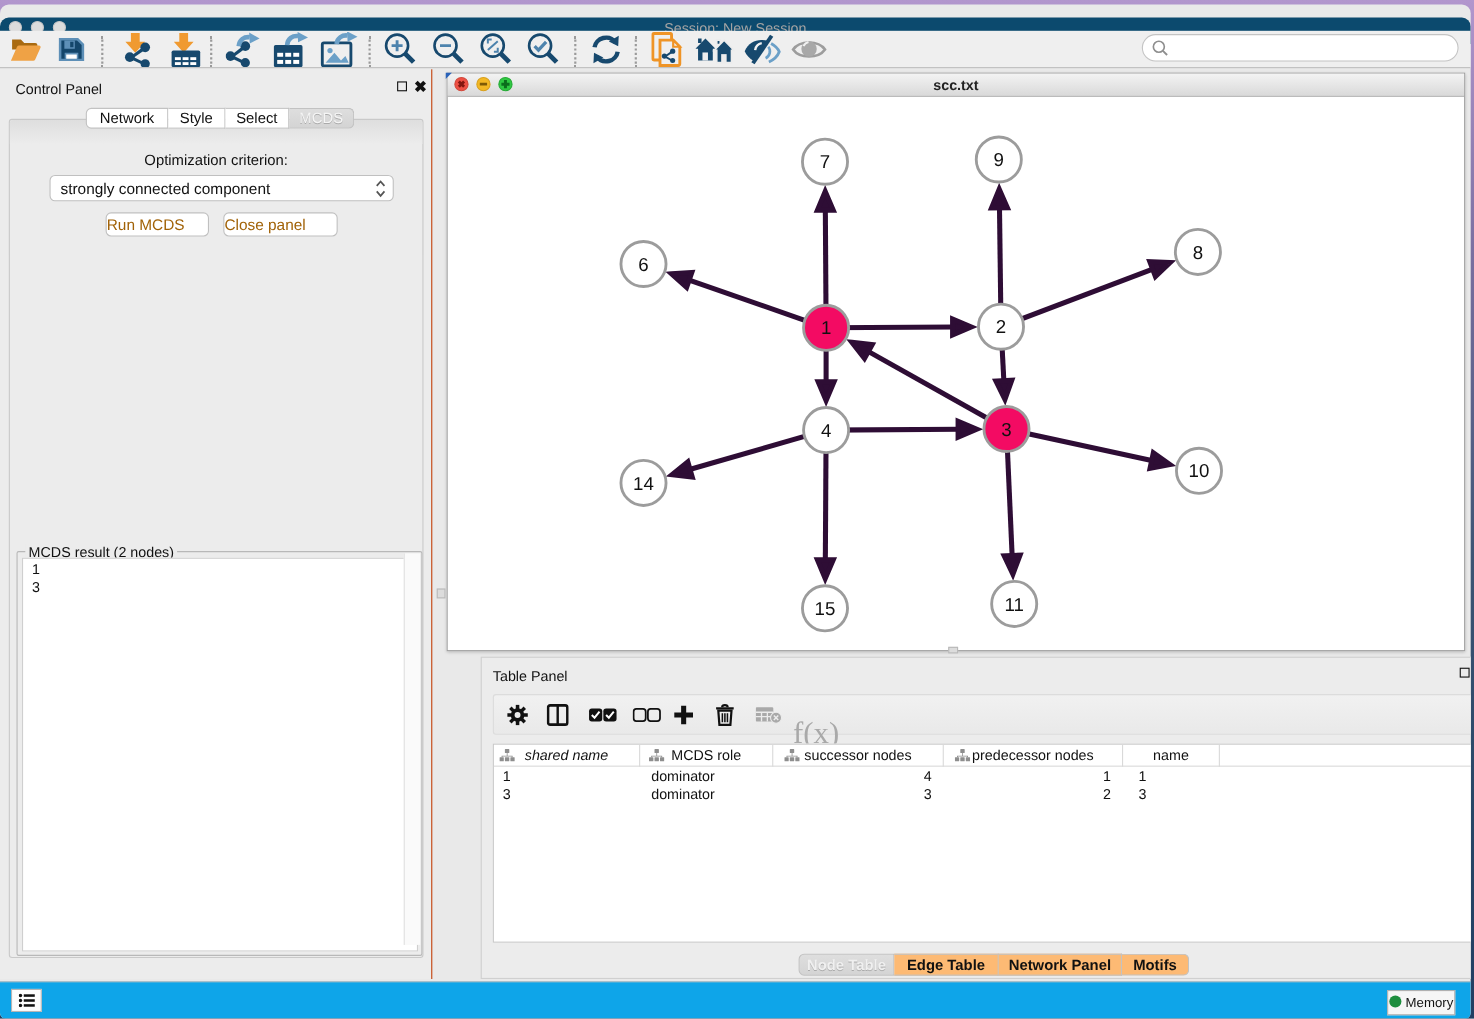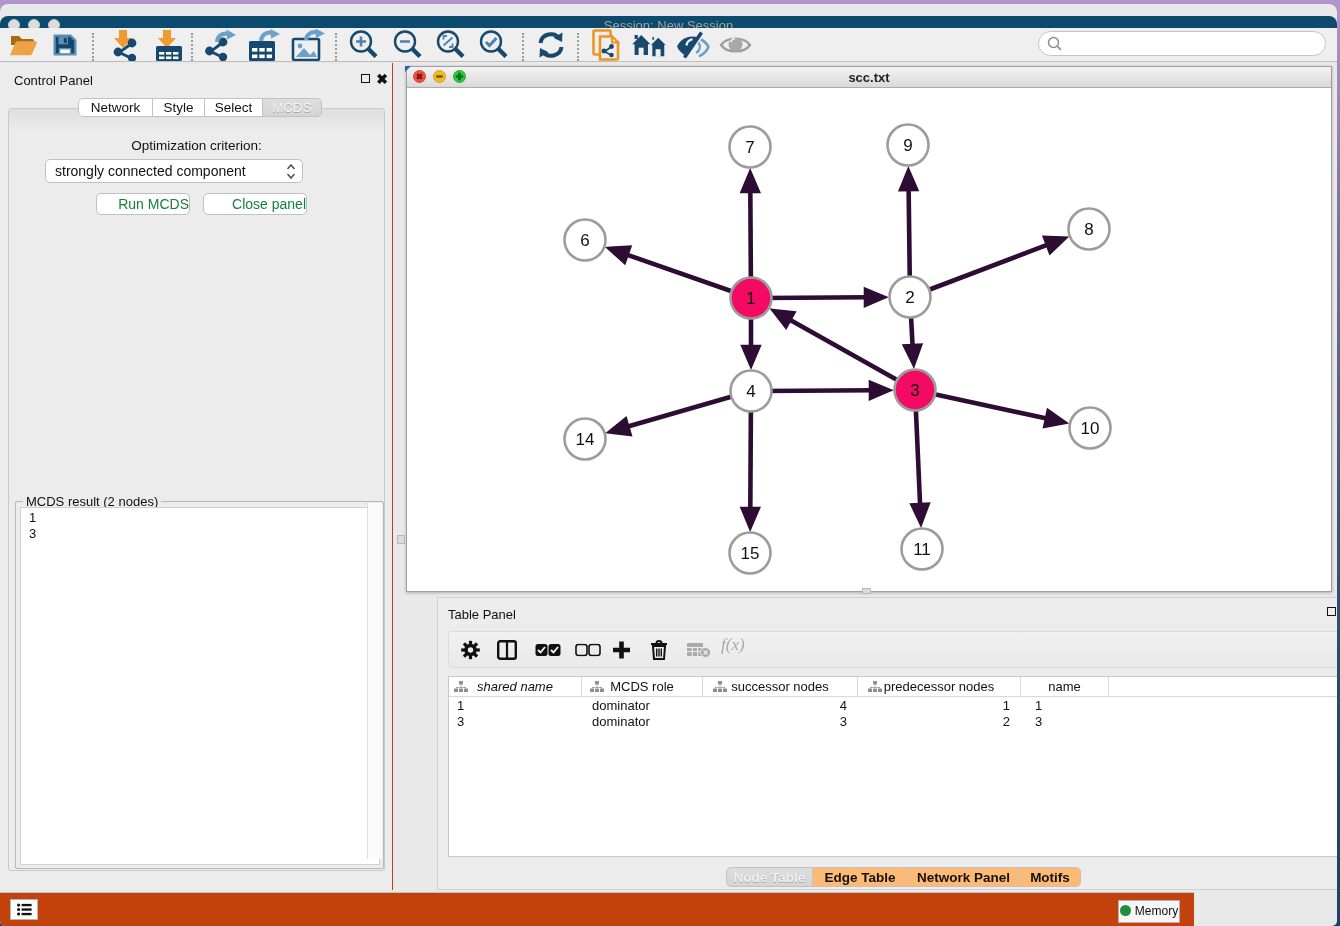--- a/index.html
+++ b/index.html
@@ -29,23 +29,23 @@
 .sqicon { display:inline-block; width:9px; height:9px; border:1.5px solid #111; }
 #cp-tabsbar { position:absolute; left:8px; top:32px; width:377px; height:790px; }
 #cp-tabcontent { position:absolute; left:0px; top:13px; width:377px; height:763px; border:1px solid #c9c9c9; border-radius:3px; background:#ececec; }
 #cp-tabcontent .innershade { position:absolute; left:0; top:0; width:100%; height:22px; background:linear-gradient(#dedede,#ececec); border-radius:3px 3px 0 0; }
 .tabs { position:absolute; left:70px; top:3px; height:19px; display:flex; z-index:5; }
 .tab { height:19px; line-height:18px; text-align:center; padding:0; background:#fff; border:1px solid #c2c2c2; border-left:none; font-size:13.5px; color:#111; }
 .tab.first { border-left:1px solid #c2c2c2; border-radius:5px 0 0 5px; }
 .tab.last { border-radius:0 5px 5px 0; }
 .tab.sel { background:linear-gradient(#dedede,#d4d4d4); color:#f5f5f5; text-shadow:0 1px 0 #aaa; }
 .optlabel { position:absolute; left:0; width:100%; text-align:center; top:29px; font-size:13.5px; color:#111; }
-.select { position:absolute; left:36px; top:50px; width:258px; height:24px; background:#fff; border:1px solid #c0c0c0; border-radius:5px; font-size:14px; color:#111; line-height:22px; padding-left:9px; }
+.select { position:absolute; left:36px; top:50px; width:313px; height:24px; background:#fff; border:1px solid #c0c0c0; border-radius:5px; font-size:14px; color:#111; line-height:22px; padding-left:9px; }
 .spin { position:absolute; right:6px; top:3px; }
-.btn { position:absolute; height:22px; background:#fff; border:1px solid #c0c0c0; border-radius:5px; font-size:14px; color:#15803d; text-align:right; line-height:20px; }
+.btn { position:absolute; height:22px; background:#fff; border:1px solid #c0c0c0; border-radius:5px; font-size:14px; color:#a16207; text-align:left; line-height:20px; }
 #fieldset { position:absolute; left:6px; top:392px; width:369px; height:368px; border:1px solid #b8b8b8; border-radius:2px; }
 #fieldset .legend { position:absolute; left:7px; top:-8px; background:#ececec; padding:0 3px; font-size:13px; color:#111; }
 #fieldset .ta { position:absolute; left:4px; top:5px; width:360px; height:358px; background:#fff; border:1px solid #cfcfcf; font-size:13px; color:#111; padding:2px 0 0 8px; line-height:16px; }
 #fieldset .sb { position:absolute; right:1px; top:1px; width:15px; height:356px; background:#fafafa; border-left:1px solid #e0e0e0; }
 
 
 #nwin { position:absolute; left:406px; top:62px; width:926px; height:526px; background:#fff; border:1px solid #9f9f9f; box-shadow:0 1px 3px rgba(0,0,0,.25);padding-left:24px; }
 #nwin .wtitle { position:absolute; left:0; top:0; width:100%; height:21px; background:linear-gradient(#f3f3f3,#d9d9d9); border-bottom:1px solid #ababab; }
 #nwin .wtitle .txt { position:absolute; width:100%; text-align:center; font-size:13px; font-weight:bold; color:#222; line-height:21px; }
 .mbtn { position:absolute; top:4px; width:13px; height:13px; border-radius:50%; display:flex; align-items:center; justify-content:center; }
@@ -62,21 +62,21 @@
 .hicon { position:absolute; left:5px; top:4px; }
 .trow { position:absolute; width:100%; height:16px; font-size:13px; color:#111; }
 .td { position:absolute; line-height:16px; }
 .bot-tabs { position:absolute; left:288px; top:269px; height:20px; display:flex;align-items:flex-end; }
 .btab { height:20px; line-height:19px; background:#fdba74; border:1px solid #c2c2c2; border-left:none; font-size:13.5px; font-weight:bold; color:#111; text-align:center; }
 .btab.first { border-left:1px solid #c2c2c2; border-radius:5px 0 0 5px; }
 .btab.last { border-radius:0 5px 5px 0; }
 .btab.sel { background:linear-gradient(#dedede,#d4d4d4); color:#f0f0f0; text-shadow:0 1px 0 #aaa; font-weight:bold; }
 
 
-#status { position:absolute; left:0; top:888px; width:1194px; height:34px; background:#c2410c; border-top:1px solid #c2c2c2; }
+#status { position:absolute; left:0; top:888px; width:1337px; height:34px; background:#0ea5e9; border-top:1px solid #c2c2c2; }
 #status .listbtn { position:absolute; left:10px; top:6px; width:28px; height:21px; background:#fdfdfd; border:1px solid #b5b5b5; }
 #status .membtn { position:absolute; right:14px; top:5px; width:62px; height:23px; background:#f6f6f6; border:1px solid #b0b0b0; font-size:12px; color:#111; text-align:center; line-height:21px; }
 </style>
 </head>
 <body>
 <div class="window">
   <div class="titlebar">
     <div class="tl" style="left:8px"></div>
     <div class="tl" style="left:28px"></div>
     <div class="tl" style="left:48px"></div>
@@ -412,21 +412,21 @@
         <g stroke="#ececec" stroke-width="1.2">
             <line x1="0" y1="5.5" x2="16" y2="5.5"></line>
             <line x1="0" y1="9.5" x2="16" y2="9.5"></line>
             <line x1="5.3" y1="5.5" x2="5.3" y2="14"></line>
             <line x1="10.6" y1="5.5" x2="10.6" y2="14"></line>
           </g>
         <circle cx="18.5" cy="10.5" r="5" fill="#a9a9a9" stroke="#ececec" stroke-width="1"></circle>
         <path d="M16.5 8.5 l4 4 m0 -4 l-4 4" stroke="#ececec" stroke-width="1.4"></path>
       </svg>
 
-      <div style="position:absolute; left:272px; top:3px; font-family:'Liberation Serif',serif; font-style:italic; font-size:17px; color:#a9a9a9;">f(x)</div>
+      <div style="position:absolute; left:272px; top:19px; font-family:'Liberation Serif',serif; font-size:28px; color:#a9a9a9;">f(x)</div>
     </div>
     <div id="ttable">
       <div class="thead">
         <div class="th" style="left:0; width:133px;font-style:italic;"><svg class="hicon" width="14" height="12" viewBox="0 0 14 12">
               <g fill="#8e8e8e">
                 <rect x="5" y="0" width="4" height="3.6" rx="0.5"></rect>
                 <rect x="0" y="7.4" width="4" height="3.6" rx="0.5"></rect>
                 <rect x="5" y="7.4" width="4" height="3.6" rx="0.5"></rect>
                 <rect x="10" y="7.4" width="4" height="3.6" rx="0.5"></rect>
                 <path d="M6.7 3.6 h.7 V6 h-0.7 z M2 7.4 V6 h10 v1.4 h-.8 V6.8 H2.8 V7.4 z"></path>

